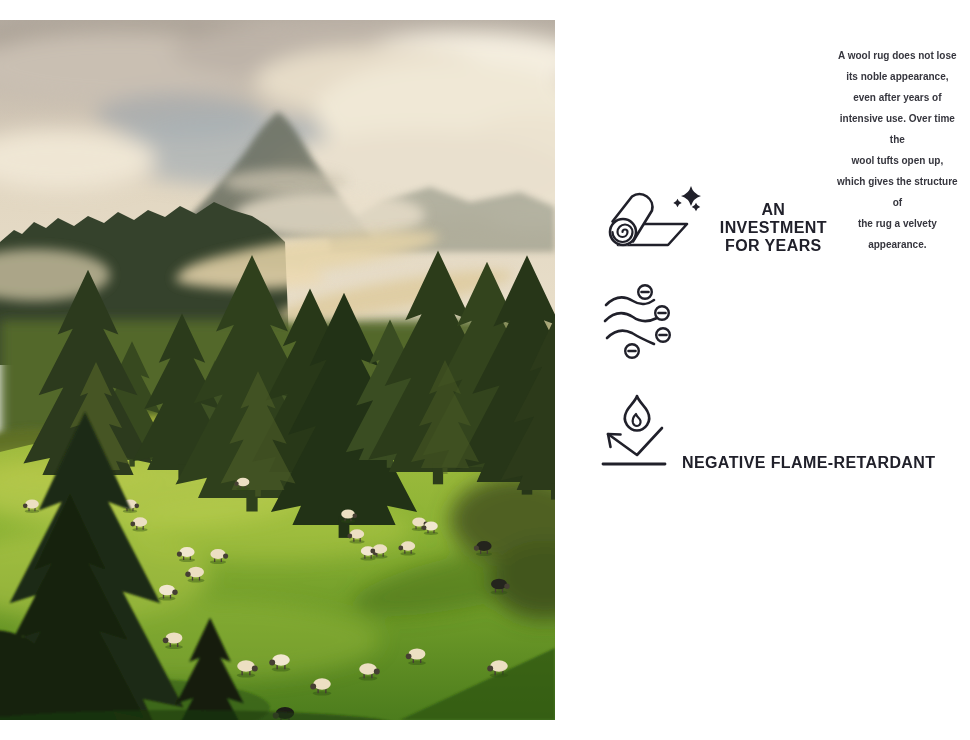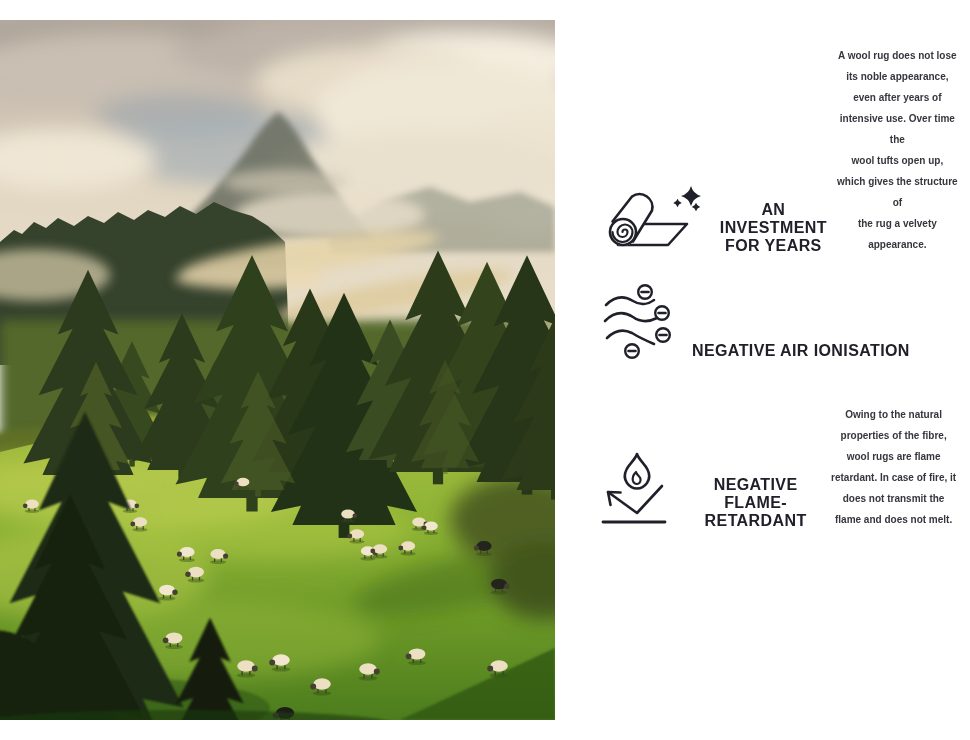--- a/index.html
+++ b/index.html
@@ -218,33 +218,29 @@
           <circle class="ln" style="stroke-width:2.4" cx="53" cy="10" r="6.8"></circle>
           <path class="ln" style="stroke-width:2.4" d="M49.4,10 H56.6"></path>
           <circle class="ln" style="stroke-width:2.4" cx="70" cy="31" r="6.8"></circle>
           <path class="ln" style="stroke-width:2.4" d="M66.4,31 H73.6"></path>
           <circle class="ln" style="stroke-width:2.4" cx="71" cy="53" r="6.8"></circle>
           <path class="ln" style="stroke-width:2.4" d="M67.4,53 H74.6"></path>
           <circle class="ln" style="stroke-width:2.4" cx="40" cy="69" r="6.8"></circle>
           <path class="ln" style="stroke-width:2.4" d="M36.4,69 H43.6"></path>
         </svg>
       </div>
-      <h3 class="title">NEGATIVE AIR IONISATION</h3>
     </section>
 
     <section class="feature f3">
       <div class="icon" style="height:80px">
         <svg width="90" height="82" viewBox="0 0 90 82">
           <path class="ln" d="M45,6 C43,12 37,16 34.5,21.5 C32,26.5 32.5,31.5 35,35 C37.5,38.5 41,40.5 45,40.5 C49,40.5 52.5,38.5 55,35 C57.5,31.5 58,26.5 55.5,21.5 C53,16 47,12 45,6 Z"></path>
           <path class="ln" style="stroke-width:2.2" d="M41,33 C40,29.5 41.5,26.5 44,24 C44.5,27 48,28 48.5,31 C49,34 47,36 45,36 C43.2,36 41.6,34.8 41,33 Z"></path>
           <path class="ln" d="M70,38 L45,65 L16,44"></path>
           <path class="ln" d="M28.5,44.5 L16,44 L18.5,57"></path>
           <path class="ln" style="stroke-width:2.8" d="M11,74 H73"></path>
         </svg>
       </div>
       <h3 class="title">NEGATIVE FLAME-RETARDANT</h3>
-      <p class="body">Owing to the natural properties of the fibre,
-wool rugs are flame retardant. In case of fire, it
-does not transmit the flame and does not melt.</p>
     </section>
 
   </div>
 </div>
 
 </body></html>

